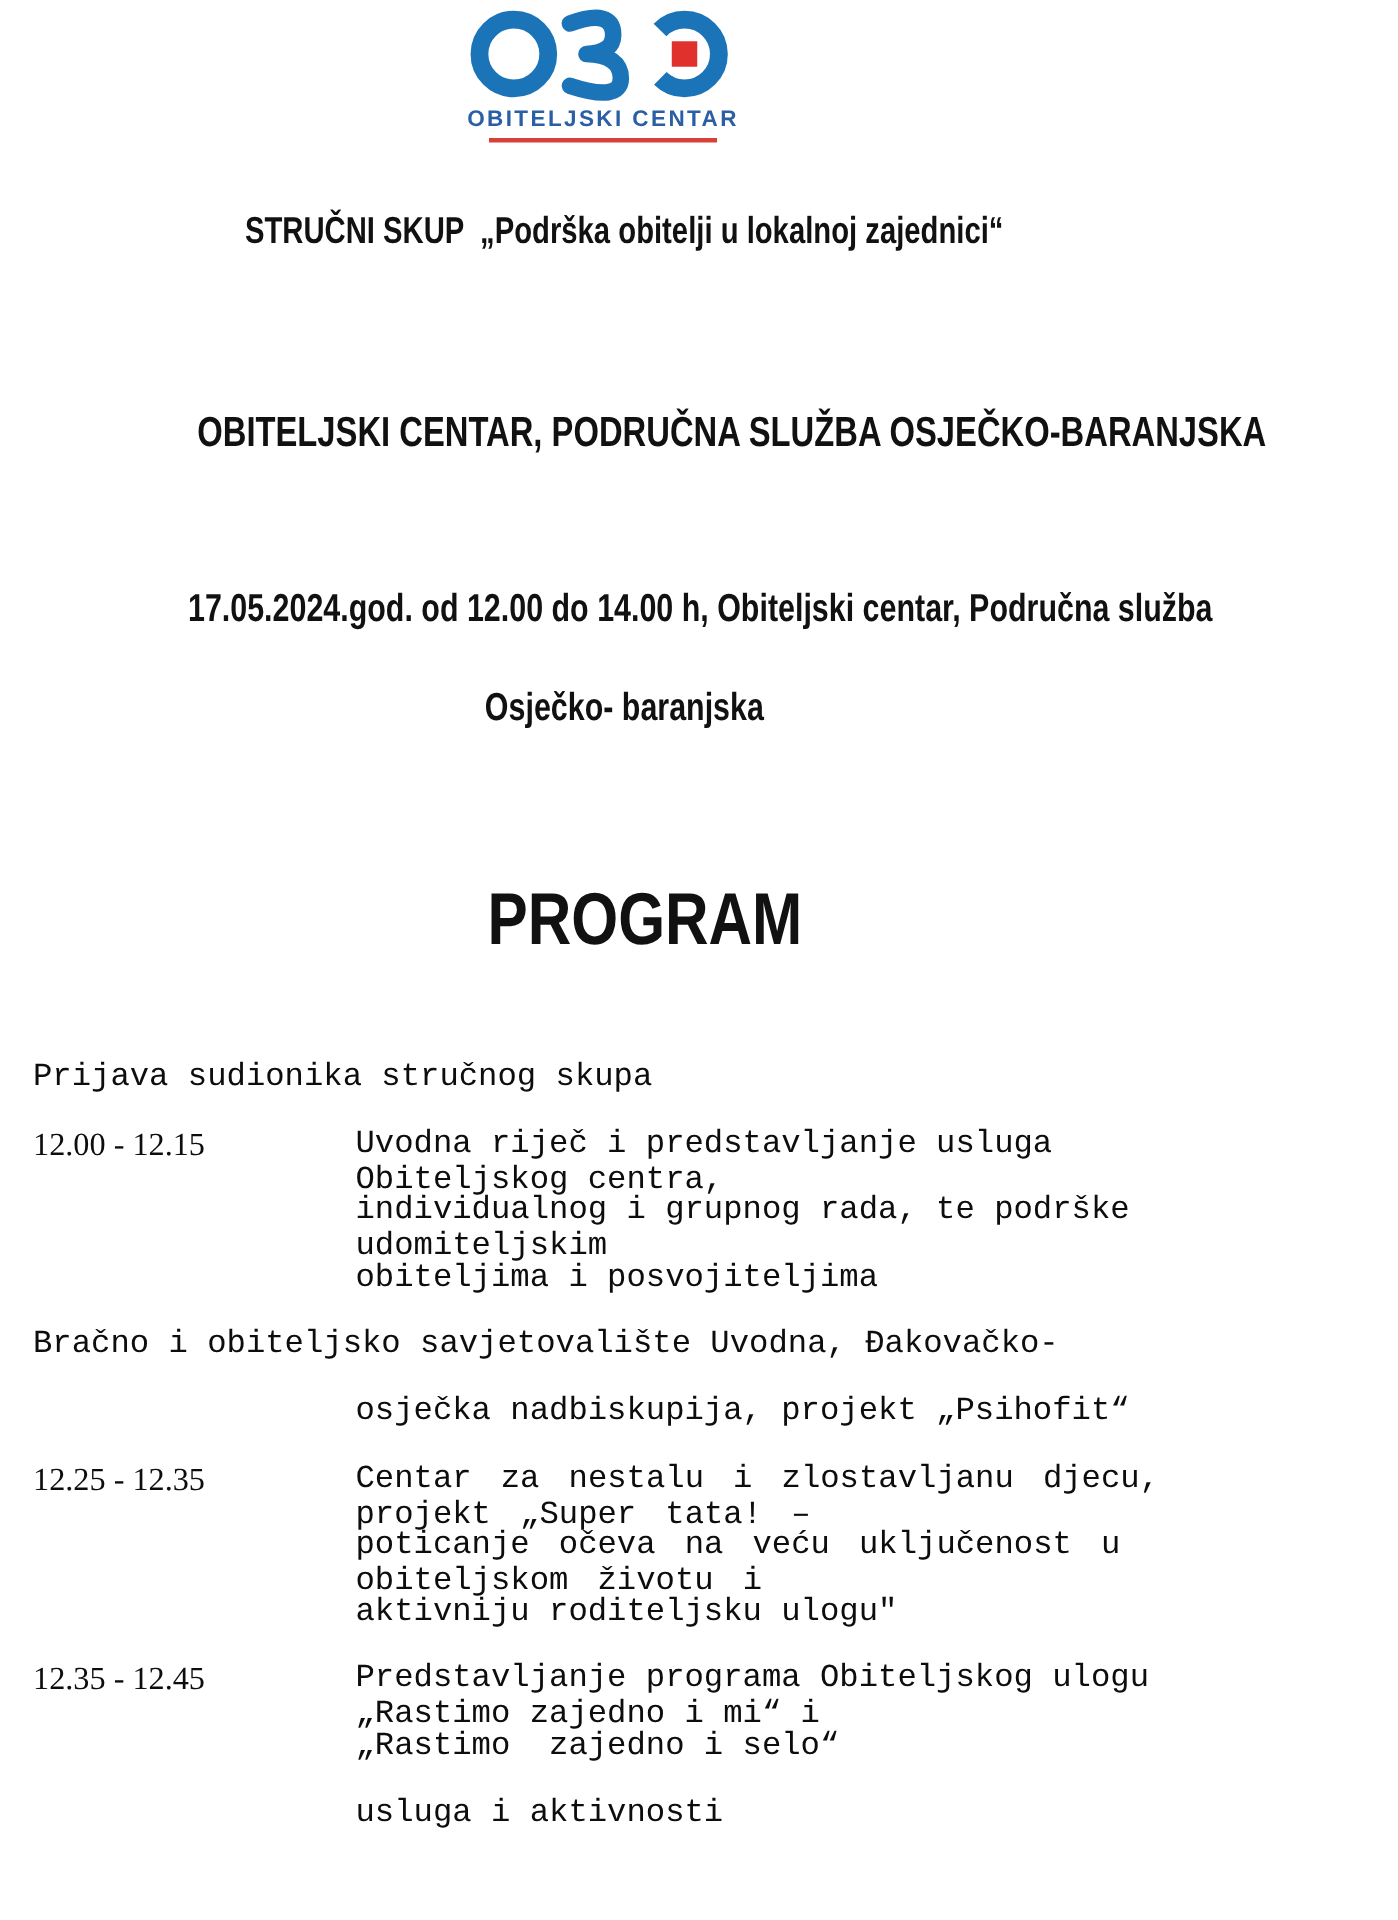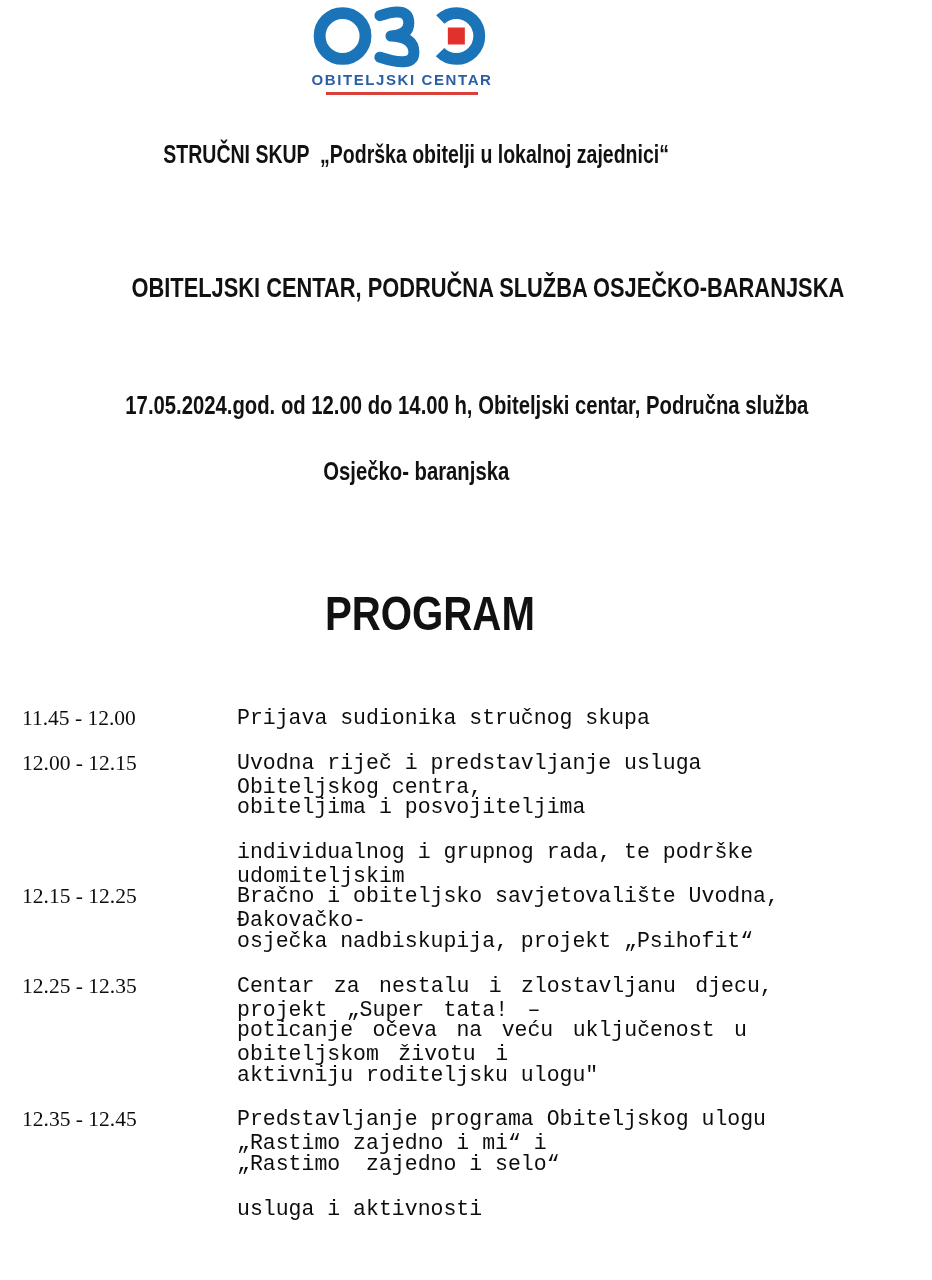--- a/index.html
+++ b/index.html
@@ -93,41 +93,39 @@
     <span class="cond">17.05.2024.god. od 12.00 do 14.00 h, Obiteljski centar, Područna služba</span><br>
     <span class="cond">Osječko- baranjska</span>
   </div>
 
   <div class="program">
     <span class="cond">PROGRAM</span>
   </div>
 
   <div class="schedule" id="schedule">
     <div class="sched-line">
-      <div class="time">11.45 - 12.00</div>
       <div class="desc">Prijava sudionika stručnog skupa</div>
     </div>
 
     <div class="sched-line">
       <div class="time">12.00 - 12.15</div>
       <div class="desc">Uvodna riječ i predstavljanje usluga Obiteljskog centra,</div>
     </div>
 
     <div class="sched-line">
       <div class="time"></div>
+      <div class="desc">individualnog i grupnog rada, te podrške udomiteljskim</div>
+    </div>
+
+    <div class="sched-line">
+      <div class="time"></div>
       <div class="desc">obiteljima i posvojiteljima</div>
     </div>
 
     <div class="sched-line">
-      <div class="time"></div>
-      <div class="desc">individualnog i grupnog rada, te podrške udomiteljskim</div>
-    </div>
-
-    <div class="sched-line">
-      <div class="time">12.15 - 12.25</div>
       <div class="desc">Bračno i obiteljsko savjetovalište Uvodna, Đakovačko-</div>
     </div>
 
     <div class="sched-line">
       <div class="time"></div>
       <div class="desc">osječka nadbiskupija, projekt „Psihofit“</div>
     </div>
 
     <div class="sched-line">
       <div class="time">12.25 - 12.35</div>

